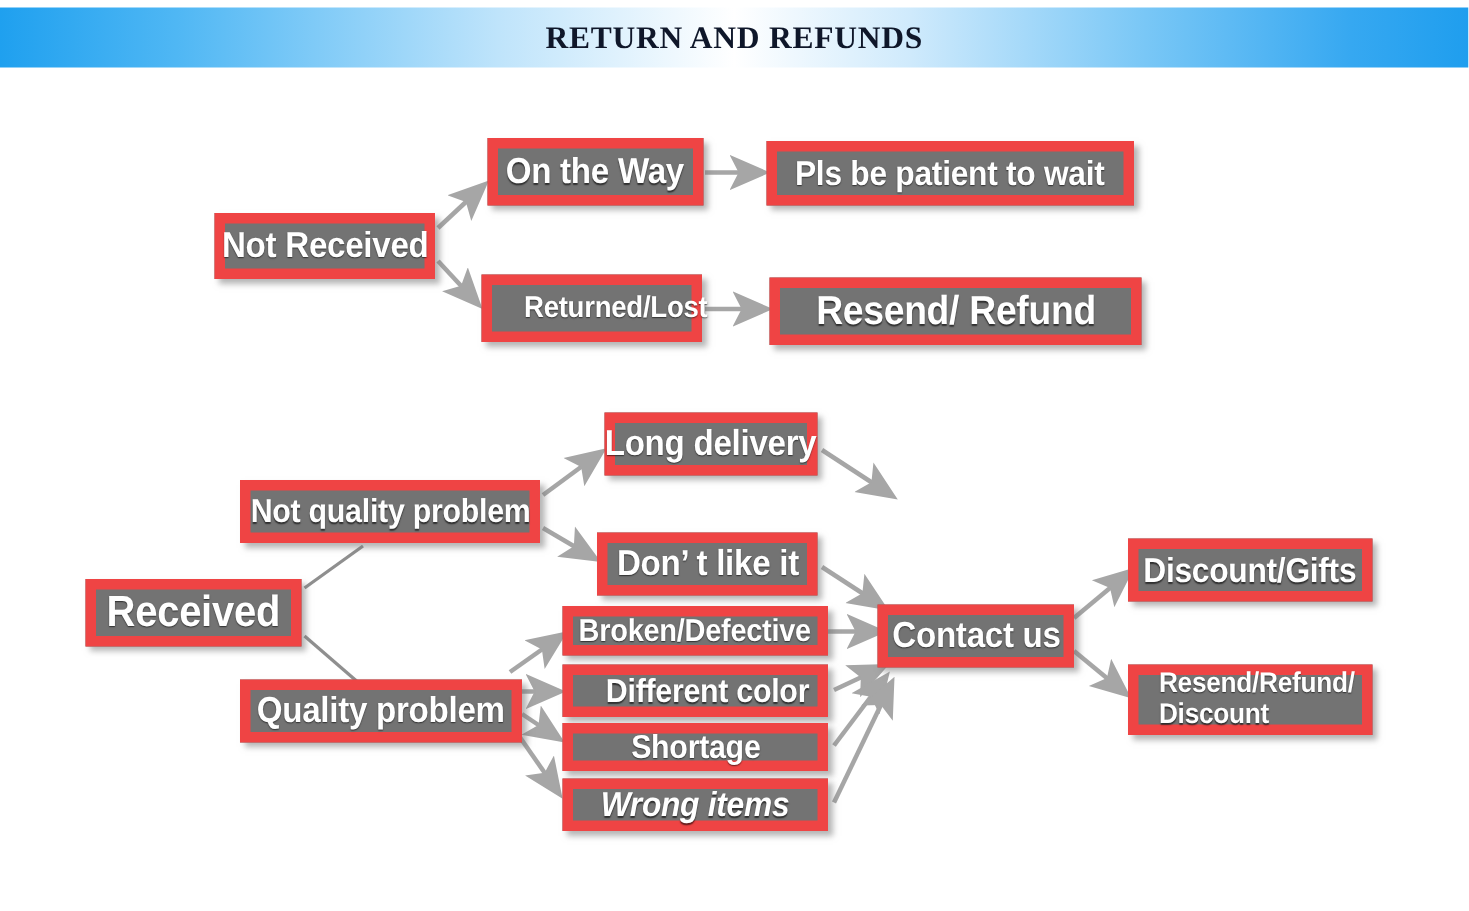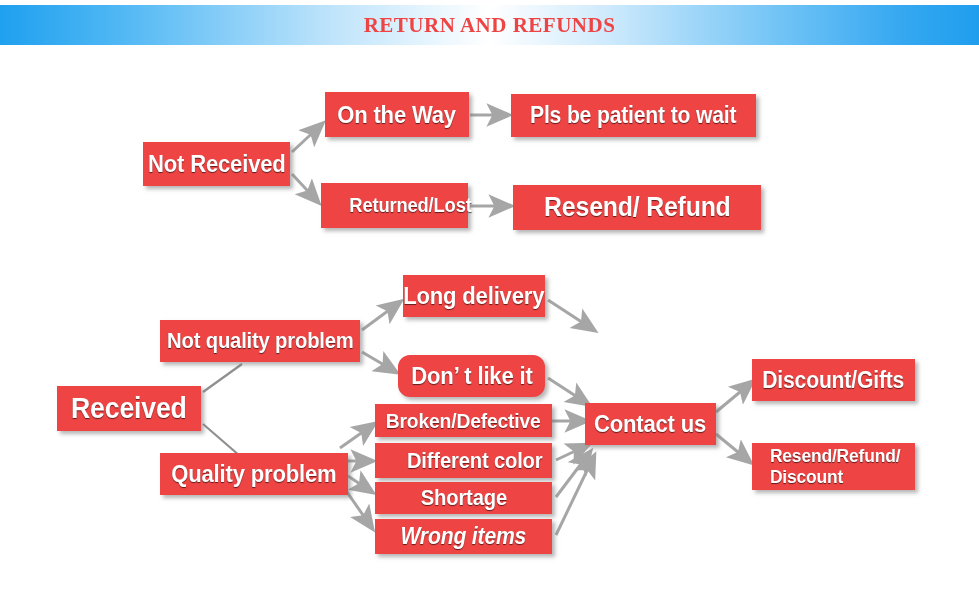--- a/index.html
+++ b/index.html
@@ -37,31 +37,31 @@
     left: 0;
     top: 5px;
     width: 979px;
     height: 28px;
     line-height: 40px;
     text-align: center;
     font-family: "Liberation Serif", serif;
     font-size: 21px;
     font-weight: 700;
     letter-spacing: 0.5px;
-    color: #ef4444;
+    color: #0f172a;
     white-space: nowrap;
   }
 
   
   .node {
     position: absolute;
     box-sizing: border-box;
-    background: #ef4444;
+    background: #737373;
     color: #ffffff;
-    border: 4px solid #ef4444;
+    border: 7px solid #ef4444;
     box-shadow: 3px 3px 4px rgba(120,120,120,0.55);
     font-family: "Liberation Sans", sans-serif;
     font-weight: 700;
     display: flex;
     align-items: center;
     justify-content: center;
     white-space: nowrap;
     text-shadow: 0 1px 1px rgba(0,0,0,0.6);
     letter-spacing: -0.2px;
     overflow: visible;
@@ -174,21 +174,21 @@
 </div>
 
 <div class="node" style="left:160px;top:453px;width:188px;height:42px;font-size:24px;">
   <span>Quality problem</span>
 </div>
 
 <div class="node" style="left:403px;top:275px;width:142px;height:42px;font-size:24px;">
   <span>Long delivery</span>
 </div>
 
-<div class="node" style="left:398px;top:355px;width:147px;height:42px;font-size:24px;border-radius:12px;">
+<div class="node" style="left:398px;top:355px;width:147px;height:42px;font-size:24px;">
   <span>Don’  t like it</span>
 </div>
 
 <div class="node" style="left:375px;top:404px;width:177px;height:33px;font-size:21px;text-align:center;">
   <span>Broken/Defective</span>
 </div>
 
 <div class="node" style="left:375px;top:443px;width:177px;height:35px;font-size:22px;justify-content:flex-end;">
   <span>Different color</span>
 </div>

